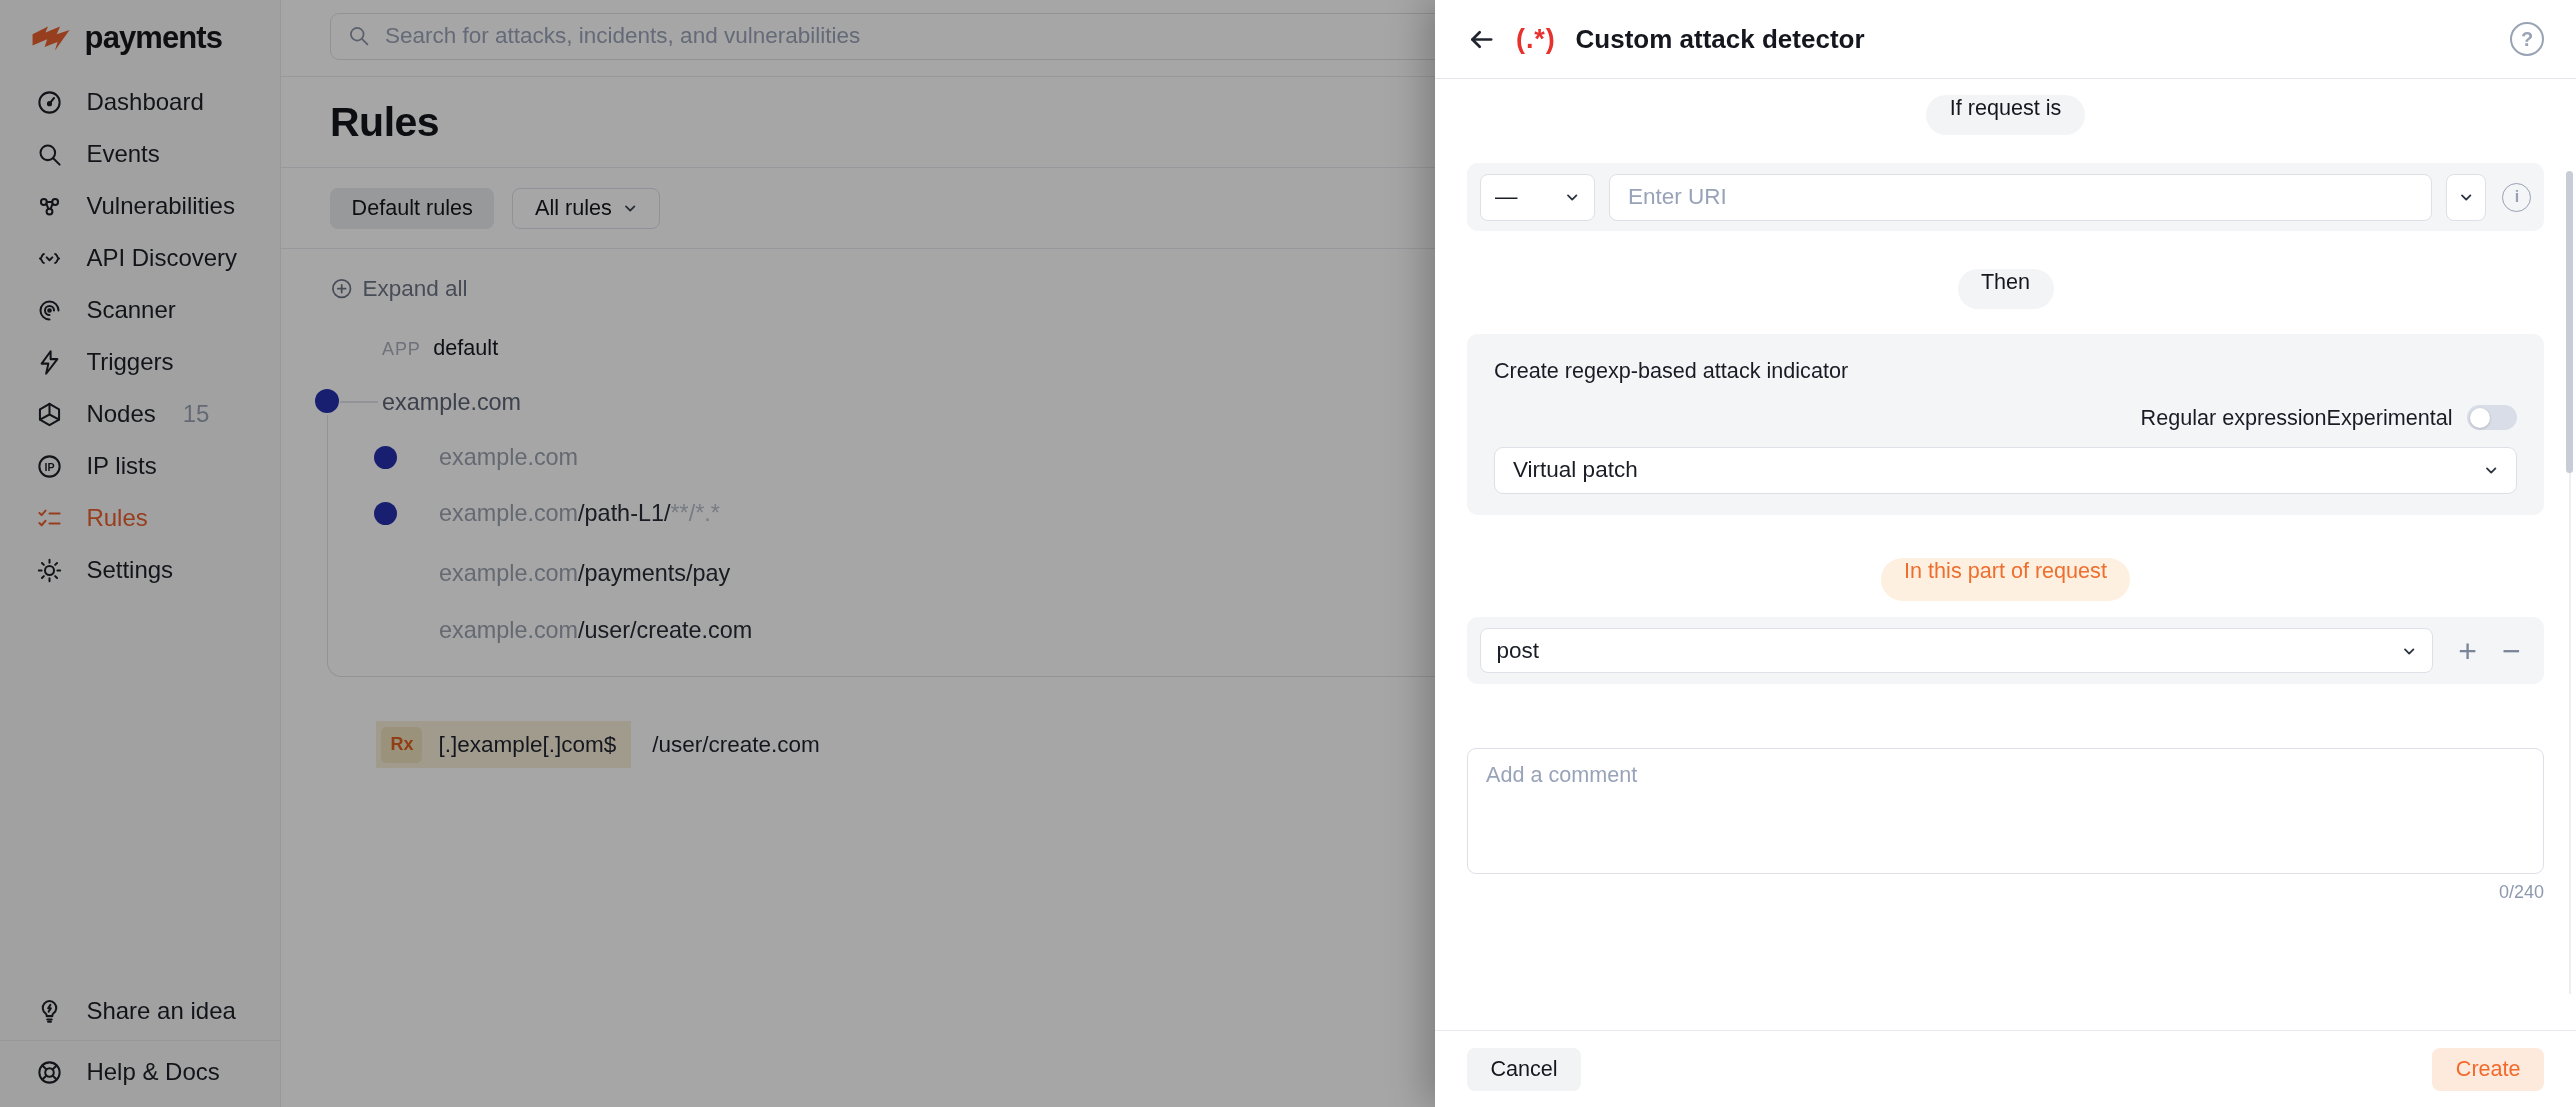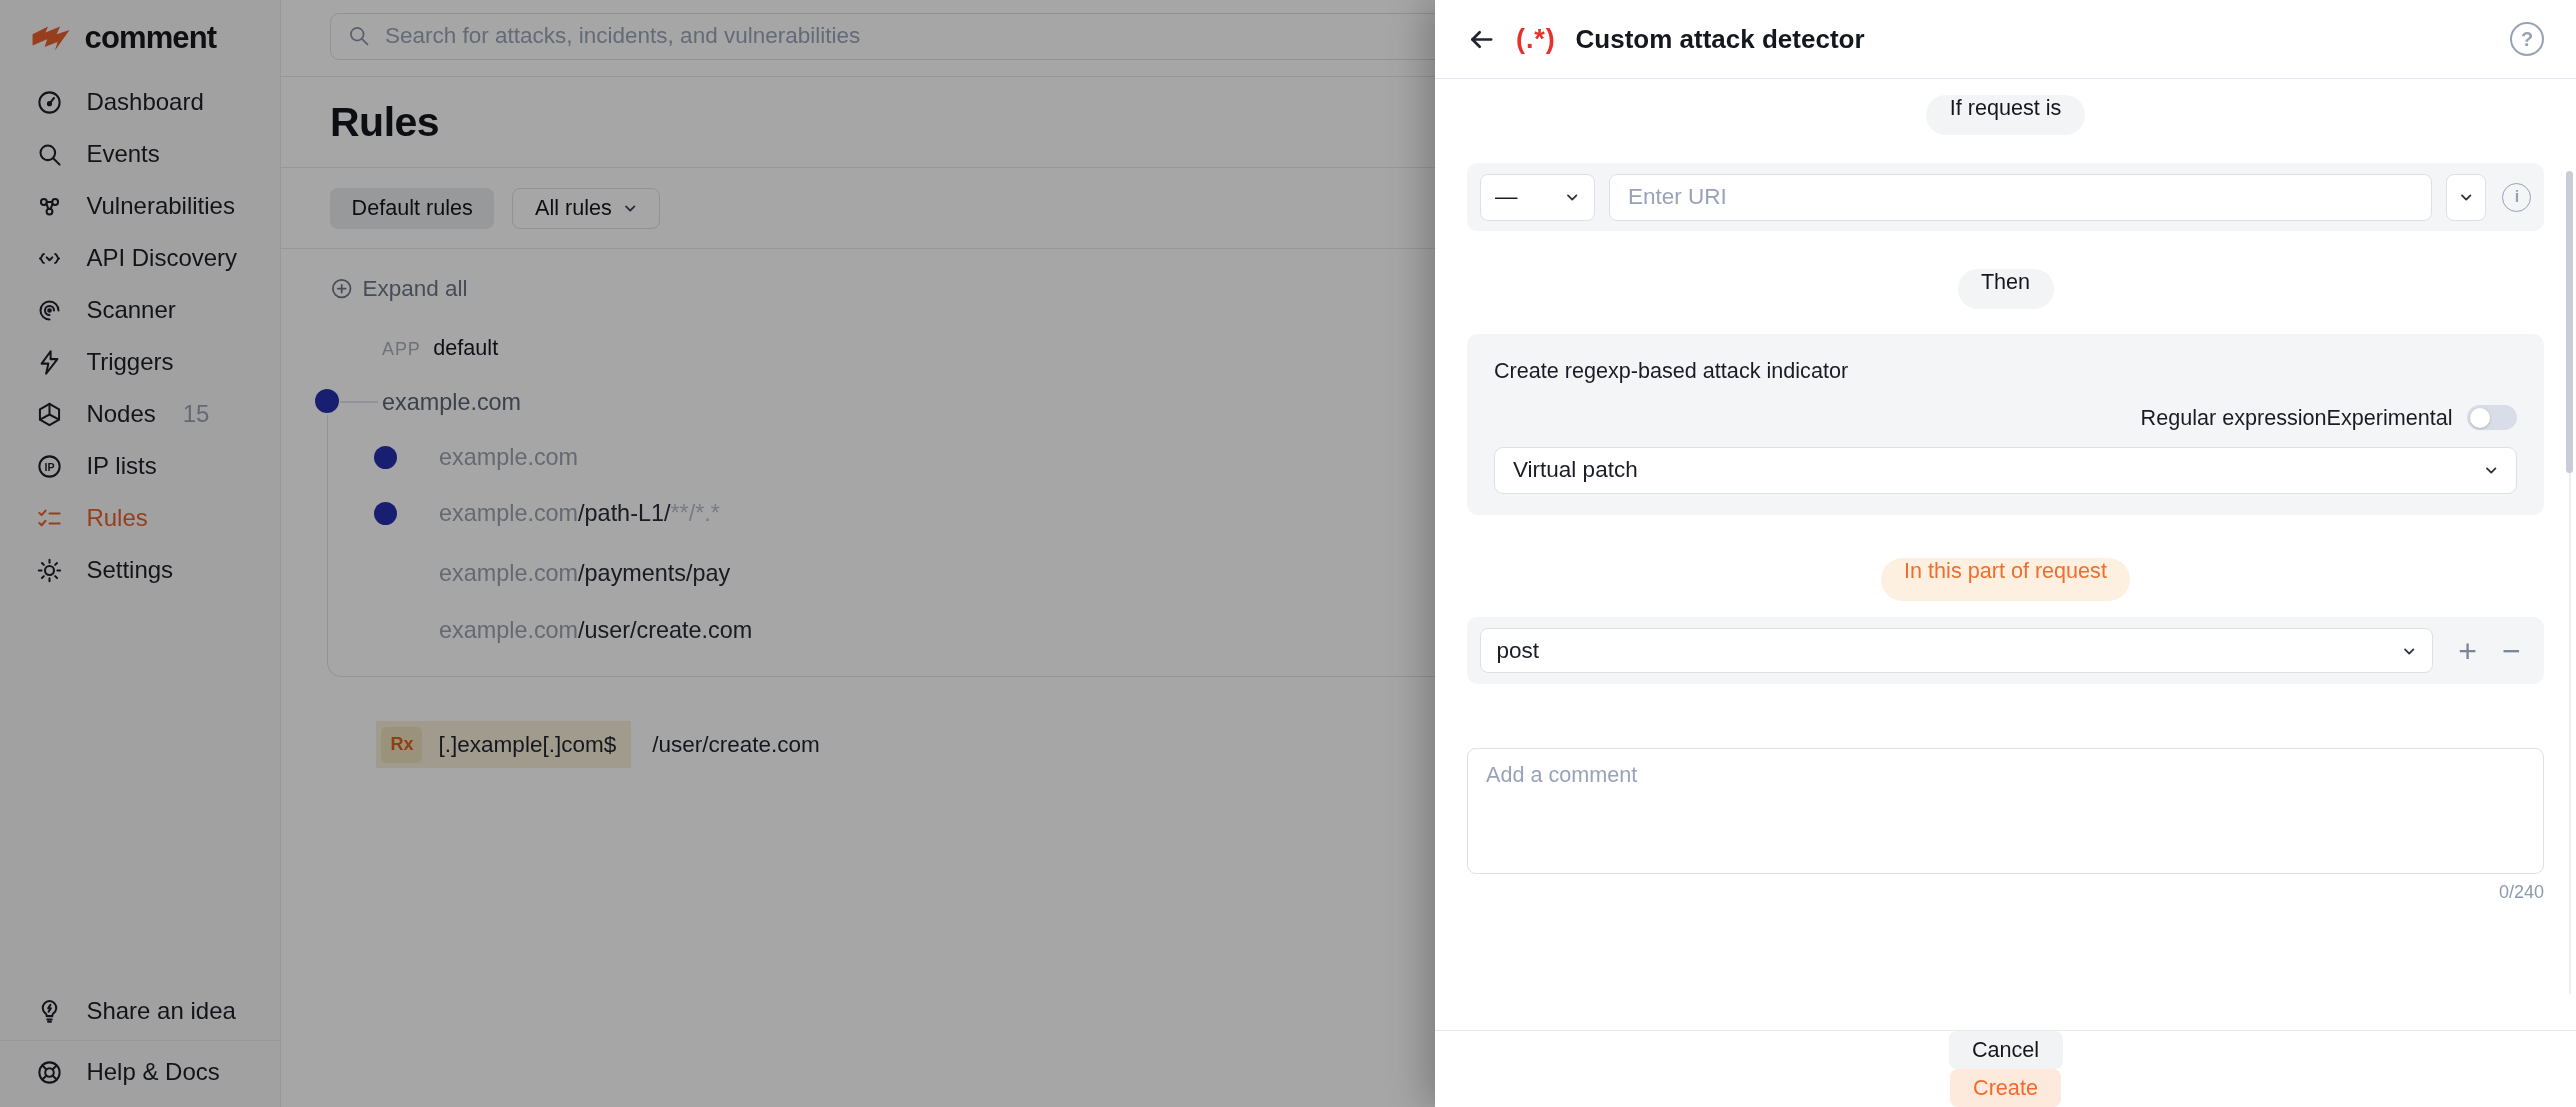--- a/index.html
+++ b/index.html
@@ -83,21 +83,21 @@
   .toggle .knob{position:absolute;left:2.7px;top:2.7px;width:20px;height:20px;border-radius:50%;background:#fff;box-shadow:0 0.9px 2.7px rgba(0,0,0,0.2);}
   .regex-box{margin-top:14.4px;background:#fff;border:1.8px solid #dde0e6;border-radius:9px;padding:12.6px 18px;min-height:103px;font-size:21px;line-height:31px;color:#20242e;white-space:pre-wrap;cursor:text;}
   .vp-select{margin-top:16px;height:47px;padding:0 18px;border-radius:9px;}
   .post-row{margin-top:16px;background:#f4f5f7;border-radius:10.8px;height:67px;display:flex;align-items:center;padding:0 12.6px;}
   .post-select{flex:1;height:45px;padding:0 16px;}
   .pm-btn{font-size:32px;color:#7b8598;margin-left:25px;cursor:pointer;line-height:1;user-select:none;}
   .pm-btn.last{margin-right:10.8px;}
   .comment-box{margin-top:64px;width:100%;height:126px;border:1.8px solid #dde0e6;border-radius:9px;padding:12.6px 18px;font-size:21.6px;color:#1a1d26;outline:none;resize:none;display:block;}
   .comment-box::placeholder{color:#98a2b8;}
   .counter{text-align:right;margin-top:7.2px;font-size:18px;color:#8e99ad;}
-  .panel-footer{position:absolute;left:0;right:0;bottom:0;height:77px;border-top:1.8px solid #e7e9ee;display:flex;align-items:center;justify-content:space-between;padding:0 32px;background:#fff;flex-direction:column;}
+  .panel-footer{position:absolute;left:0;right:0;bottom:0;height:77px;border-top:1.8px solid #e7e9ee;display:flex;align-items:center;justify-content:space-between;padding:0 32px;background:#fff;}
   .btn{height:43px;display:flex;align-items:center;padding:0 23.4px;border-radius:8px;font-size:21.6px;cursor:pointer;}
   .btn.cancel{background:#f2f3f5;color:#15171e;}
   .btn.create{background:#fdeadc;color:#f2692b;}
   .scroll-track{position:absolute;top:108px;bottom:27px;right:5.4px;width:1.8px;background:#eceef2;}
   .scroll-thumb{position:absolute;top:90px;right:2.7px;width:7.2px;height:302px;border-radius:3.6px;background:#c7ccd6;cursor:grab;}
 
   svg{display:block;}
   .ico{stroke:currentColor;fill:none;stroke-width:1.8;stroke-linecap:round;stroke-linejoin:round;}
 </style>
 </head>
@@ -107,21 +107,21 @@
 
   <div class="app">
 
     <div class="sidebar">
       <div class="logo-row">
         <span>
           <svg width="41" height="31" viewBox="0 0 46 36">
               <path d="M1 13 L19 4 L16 11 L33 4 L29 13 L44 8 L27 32 L30 22 L15 28 L18 19 L1 26 Z" fill="#e8602e"></path>
             </svg>
         </span>
-        <span class="logo-text">comment</span>
+        <span class="logo-text">payments</span>
       </div>
 
       <div class="nav">
         <div class="nav-item">
           <span>
               <svg class="ico" width="27" height="27" viewBox="0 0 24 24">
                 <circle cx="12" cy="12" r="9"></circle>
                 <path d="M12 13 L16 8"></path>
                 <circle cx="12" cy="13" r="1.4" fill="currentColor"></circle>
               </svg>

